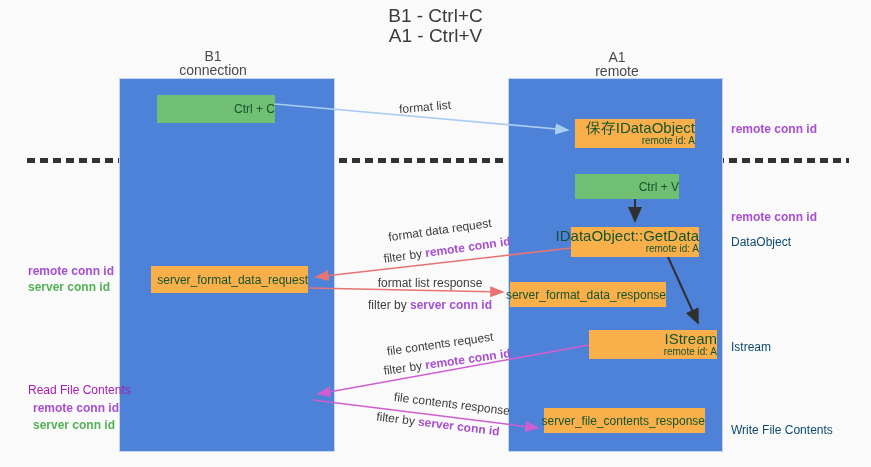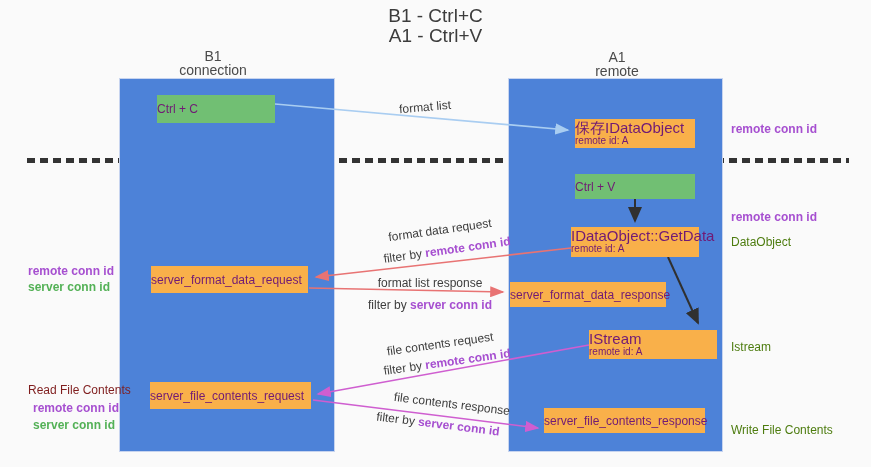--- a/index.html
+++ b/index.html
@@ -17,30 +17,30 @@
   .col{
     position:absolute;top:78px;height:374px;background:#4d82d8;border:1px solid #c7d4ef;box-sizing:border-box;
   }
   .col-left{left:119px;width:216px;}
   .col-right{left:508px;width:215px;}
   .dashline{
     position:absolute;left:27px;top:158px;width:822px;height:5px;
     background:repeating-linear-gradient(90deg,#333 0 8px,transparent 8px 13px);
   }
   .box{
-    position:absolute;display:flex;flex-direction:column;align-items:flex-start;justify-content:center;
-    color:#701a75;text-align:center;box-sizing:border-box;
+    position:absolute;display:flex;flex-direction:column;align-items:flex-end;justify-content:center;
+    color:#14532d;text-align:center;box-sizing:border-box;
   }
   .green{background:#71bf73;}
   .orange{background:#f9b04a;}
   .box .l1{font-size:15px;line-height:13px;}
   .box .l2{font-size:10px;line-height:13px;}
   .box .single{font-size:12px;}
-  .rlabel{position:absolute;left:731px;font-size:12px;color:#4d7c0f;white-space:nowrap;}
-  .llabel{position:absolute;font-size:12px;color:#7f1d1d;white-space:nowrap;}
+  .rlabel{position:absolute;left:731px;font-size:12px;color:#0c4a6e;white-space:nowrap;}
+  .llabel{position:absolute;font-size:12px;color:#a21caf;white-space:nowrap;}
   .purple{color:#a64fd0;font-weight:bold;}
   .greentxt{color:#53b156;font-weight:bold;}
   .flow{
     position:absolute;font-size:12px;color:#3d3d3d;white-space:nowrap;
     transform:translate(-50%,-50%);
   }
   svg.arrows{position:absolute;left:0;top:0;z-index:2;pointer-events:none;}
   .col{z-index:1;}
   .box,.rlabel,.llabel,.flow{z-index:3;}
 </style>
@@ -94,21 +94,21 @@
 
   <div class="box green" style="left:157px;top:95px;width:118px;height:28px;">
     <span class="single">Ctrl + C</span>
   </div>
 
   <div class="box orange" style="left:575px;top:119px;width:120px;height:29px;">
     <span class="l1">保存IDataObject</span>
     <span class="l2">remote id: A</span>
   </div>
 
-  <div class="box green" style="left:575px;top:174px;width:120px;height:25px;">
+  <div class="box green" style="left:575px;top:174px;width:104px;height:25px;">
     <span class="single">Ctrl + V</span>
   </div>
 
   <div class="box orange" style="left:571px;top:227px;width:128px;height:30px;">
     <span class="l1">IDataObject::GetData</span>
     <span class="l2">remote id: A</span>
   </div>
 
   <div class="box orange" style="left:510px;top:282px;width:156px;height:25px;">
     <span class="single">server_format_data_response</span>
@@ -116,23 +116,20 @@
 
   <div class="box orange" style="left:151px;top:266px;width:157px;height:27px;">
     <span class="single">server_format_data_request</span>
   </div>
 
   <div class="box orange" style="left:589px;top:330px;width:128px;height:29px;">
     <span class="l1">IStream</span>
     <span class="l2">remote id: A</span>
   </div>
 
-  <div class="box orange" style="left:150px;top:382px;width:161px;height:27px;">
-    <span class="single">server_file_contents_request</span>
-  </div>
 
   <div class="box orange" style="left:544px;top:408px;width:161px;height:25px;">
     <span class="single">server_file_contents_response</span>
   </div>
 
   <div class="rlabel purple" style="top:122px;">remote conn id</div>
   <div class="rlabel purple" style="top:210px;">remote conn id</div>
   <div class="rlabel" style="top:235px;">DataObject</div>
   <div class="rlabel" style="top:340px;">Istream</div>
   <div class="rlabel" style="top:423px;">Write File Contents</div>

